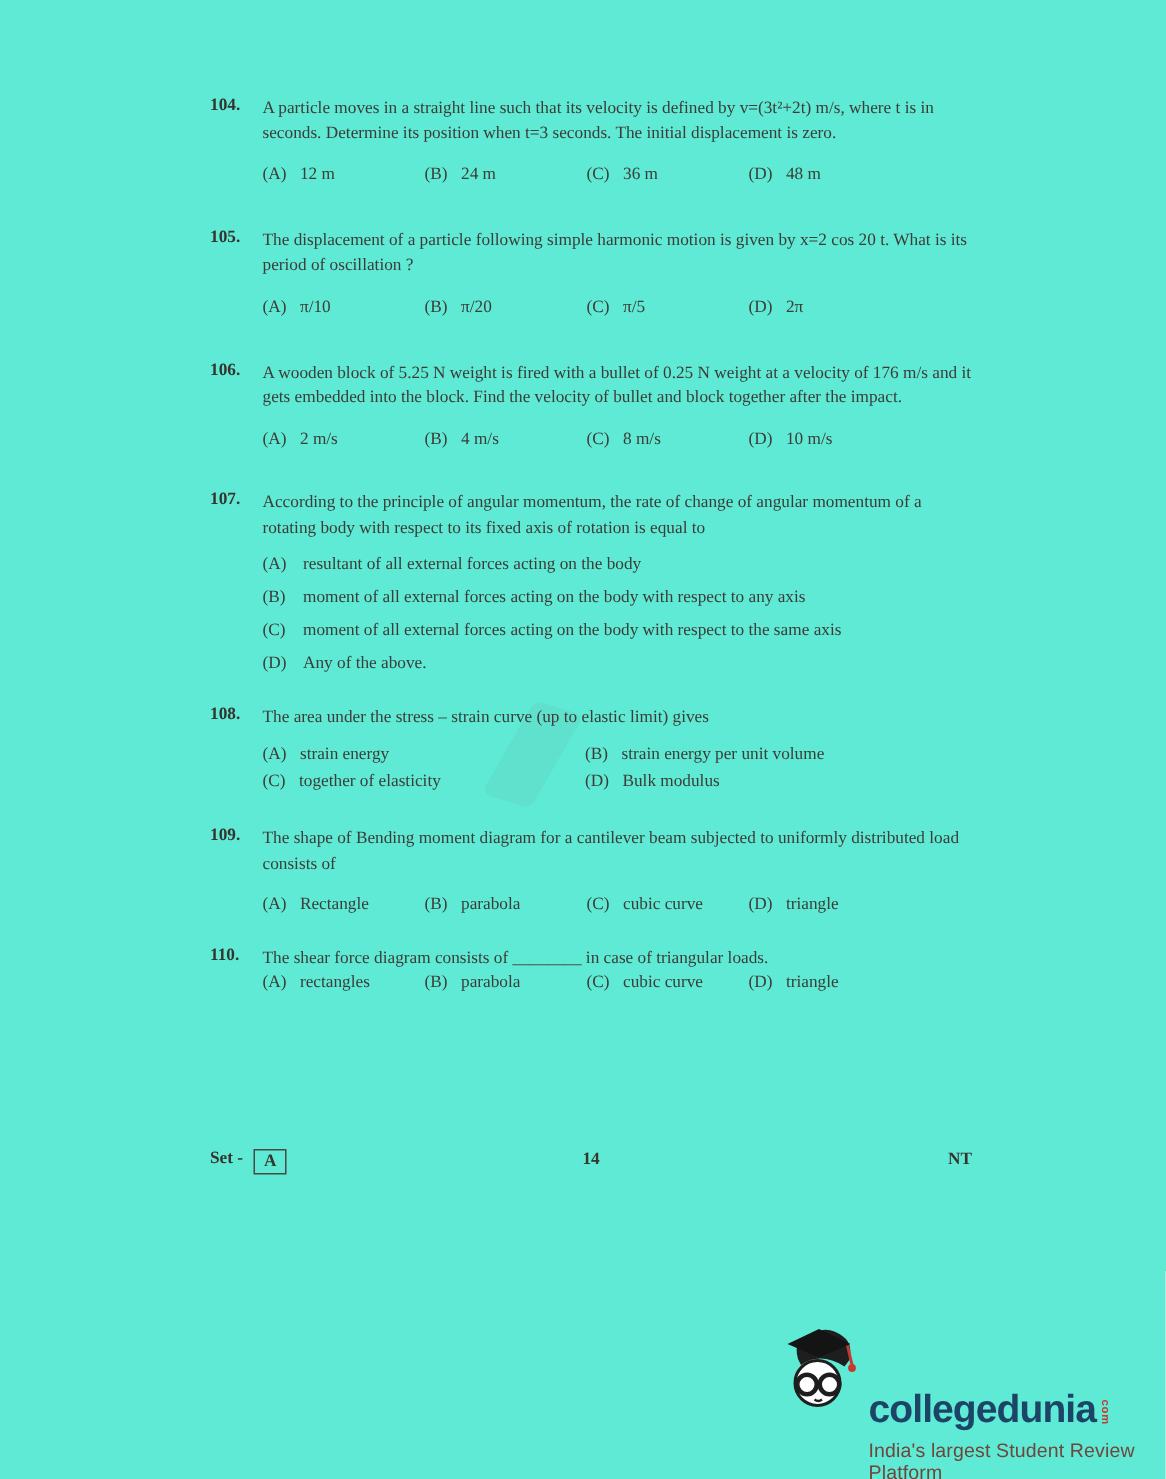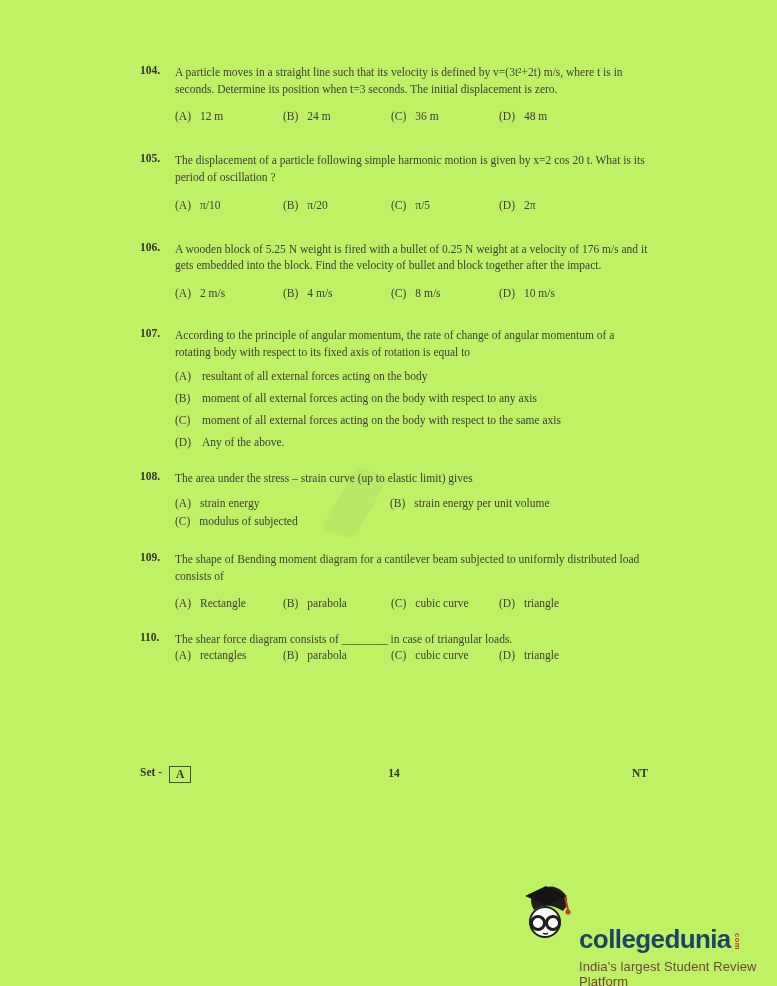--- a/index.html
+++ b/index.html
@@ -1,20 +1,20 @@
 <!DOCTYPE html>
 <html><head>
 <meta charset="utf-8">
 <style>
   html,body { margin:0; padding:0; background:#e9e9e9; }
   .page {
     position:relative;
     width:777px; height:986px;
     margin:0 auto;
-    background:#bef264;
+    background:#5eead4;
     font-family:"Liberation Serif", serif;
     color:#3d3c38;
     font-size:11.5px;
     overflow:hidden;
   }
   .content {
     position:absolute;
     left:140px; top:64px;
     width:508px;
   }
@@ -182,21 +182,22 @@
       </div>
     </div>
 
     <div class="question mb24">
       <div class="qnum">108.</div>
       <div class="qbody">
         <div class="qtext">The area under the stress – strain curve (up to elastic limit) gives</div>
         <div class="opts-grid2">
           <span class="opt"><span class="lbl">(A)</span><span>strain energy</span></span>
           <span class="opt"><span class="lbl">(B)</span><span>strain energy per unit volume</span></span>
-          <span class="opt"><span class="lbl">(C)</span><span>modulus of subjected</span></span>
+          <span class="opt"><span class="lbl">(C)</span><span>together of elasticity</span></span>
+          <span class="opt"><span class="lbl">(D)</span><span>Bulk modulus</span></span>
         </div>
       </div>
     </div>
 
     <div class="question mb22">
       <div class="qnum">109.</div>
       <div class="qbody">
         <div class="qtext">The shape of Bending moment diagram for a cantilever beam subjected to uniformly distributed load consists of</div>
         <div class="opts-row4">
           <span class="opt"><span class="lbl">(A)</span><span>Rectangle</span></span>

